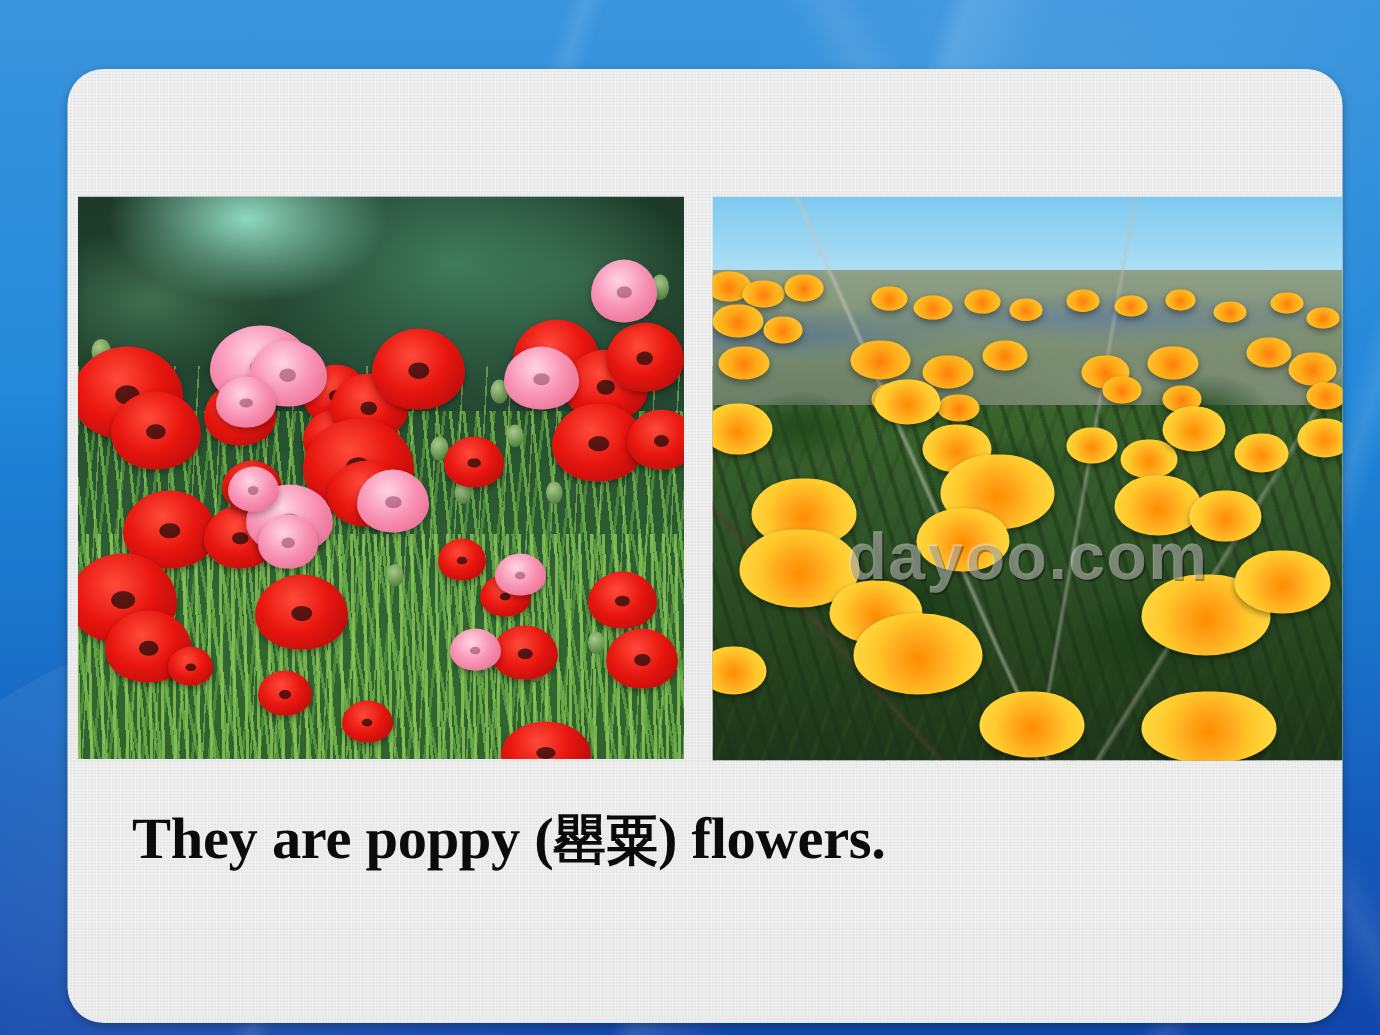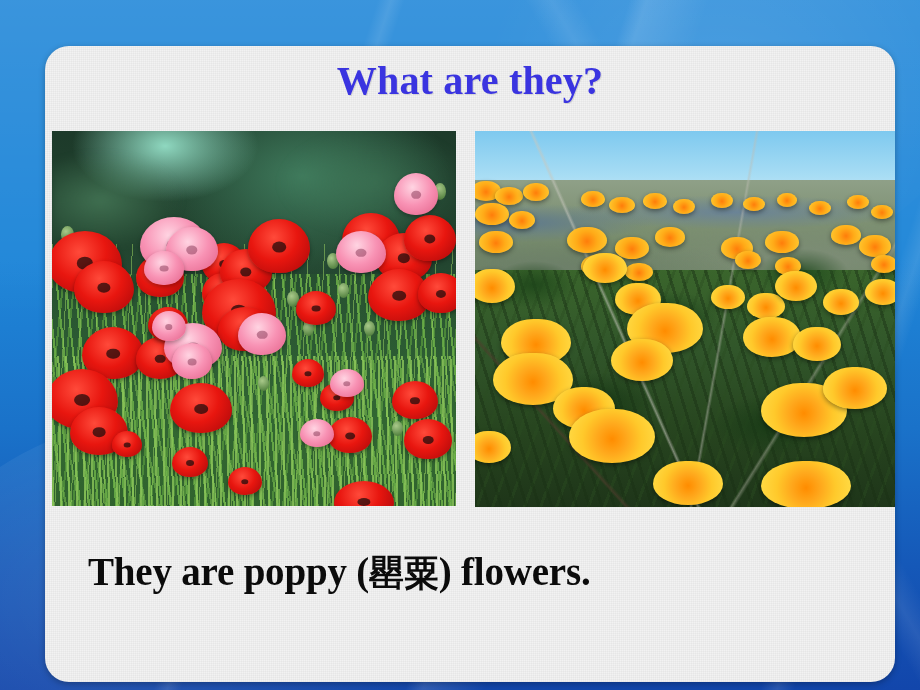--- a/index.html
+++ b/index.html
@@ -131,38 +131,37 @@
   .watermark{position:absolute;left:0;top:57.5%;width:100%;text-align:center;
     font-family:"Liberation Sans",sans-serif;font-weight:bold;font-size:44px;
     letter-spacing:1px;color:rgba(225,225,220,.48);
     text-shadow:1px 1px 0 rgba(0,0,0,.35);}
 
   
   .body-text{position:absolute;left:43px;top:487px;width:800px;
     font-family:"Liberation Serif",serif;font-weight:bold;
     font-size:39px;line-height:1.36;color:#0b0b0b;
     letter-spacing:-.2px;}
-  .body-line{white-space:nowrap;margin-top:12px;}
+  .body-line{white-space:nowrap;}
   .cn{font-family:"DejaVu Sans",sans-serif;font-weight:bold;font-size:35px;}
 </style>
 </head>
 <body>
 
 <div id="slide">
 
   <div class="bg"></div>
   <div class="bg-vglow"></div>
   <div class="bg-arc"></div>
   <div class="bg-arc2"></div>
   <div class="bg-sheen"></div>
 
   <div class="panel">
     <div class="panel-noise"></div>
 
-    <div class="title">What are they?</div>
 
     <div class="photo photo-left">
       <div class="ph-base L-sky"></div>
       <div class="L-blurband"></div>
       <div class="L-grass"></div>
       <div class="L-stems"></div>
       <div class="L-grass2"></div>
 
       <div class="bud" style="left:9px;top:95px;width:13px;height:17px;"></div>
       <div class="bud" style="left:88px;top:140px;width:12px;height:16px;"></div>
@@ -284,20 +283,21 @@
 
       <div class="cpop" style="left:18px;top:222px;width:80px;height:52px;"></div>
       <div class="cpop" style="left:78px;top:256px;width:62px;height:42px;"></div>
       <div class="cpop" style="left:94px;top:278px;width:86px;height:54px;"></div>
       <div class="cpop" style="left:286px;top:252px;width:86px;height:54px;"></div>
       <div class="cpop" style="left:348px;top:236px;width:64px;height:42px;"></div>
       <div class="cpop" style="left:178px;top:330px;width:70px;height:44px;"></div>
       <div class="cpop" style="left:286px;top:330px;width:90px;height:48px;"></div>
       <div class="cpop" style="left:-8px;top:300px;width:44px;height:32px;"></div>
 
+      <div class="watermark">dayoo.com</div>
     </div>
 
     <div class="body-text">
       <div class="body-line"><span>They are poppy (</span><span class="cn">罌粟</span><span>) flowers.</span></div>
     </div>
 
   </div>
 </div>
 
 </body></html>

